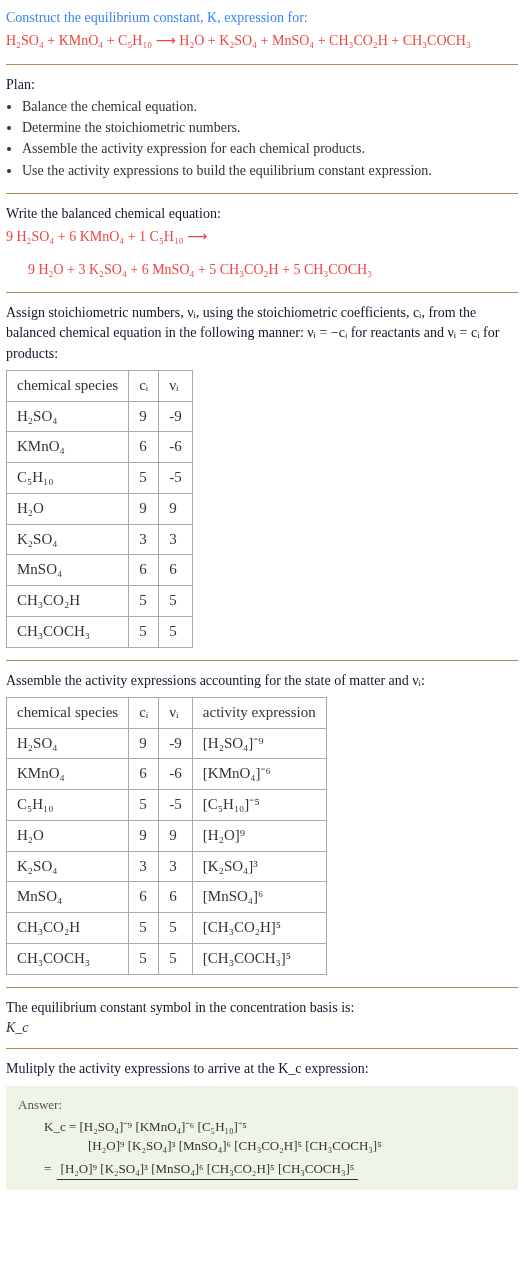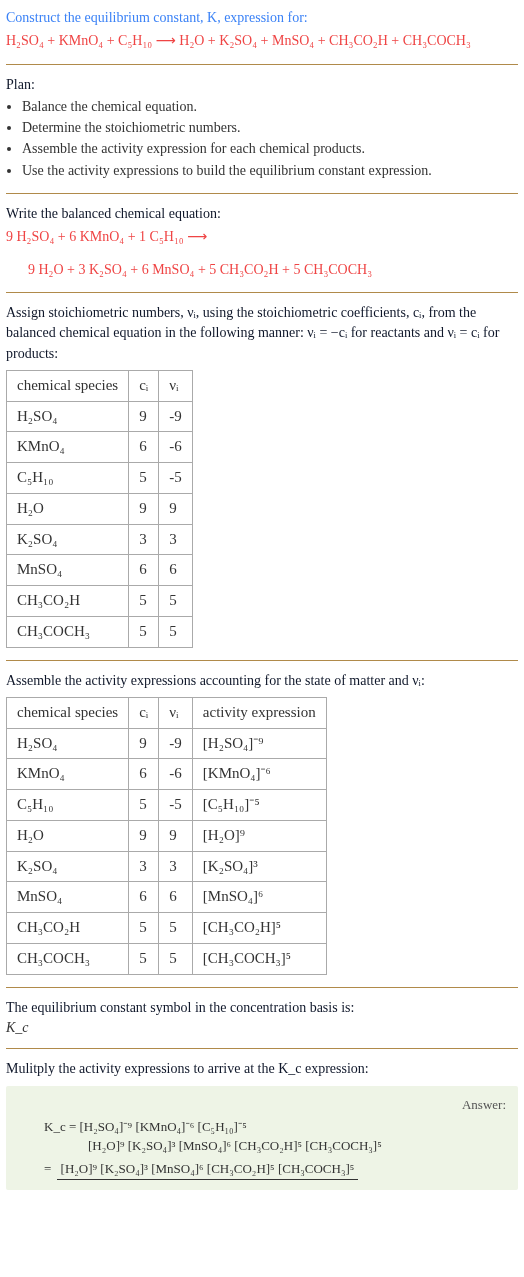--- a/index.html
+++ b/index.html
@@ -46,21 +46,21 @@
   }
   .kc { font-style: italic; }
   .answer-box {
     background: #eef4e6;
     padding: 10px 12px;
     border-radius: 2px;
     margin-top: 6px;
     font-size: 13px;
     color: #333;
   }
-  .answer-label { color:#555; margin-bottom:4px;text-align:right; }
+  .answer-label { color:#555; margin-bottom:4px; }
   .frac {
     display: inline-block;
     vertical-align: middle;
     text-align: center;
     margin: 0 2px;
   }
   .frac .num { display:block; border-bottom:1px solid #333; padding:0 4px; }
   .frac .den { display:block; padding:0 4px; }
   .nowrap { white-space: nowrap; }
 </style>

